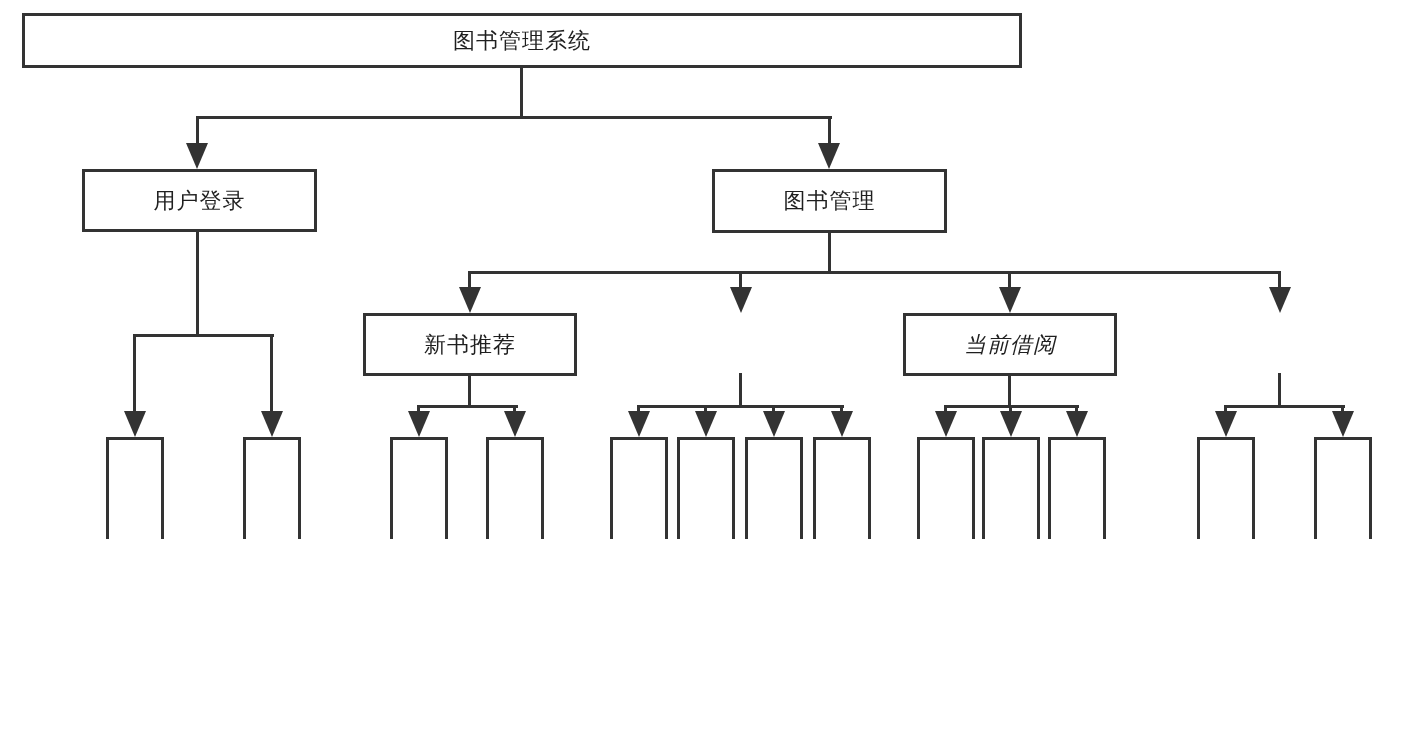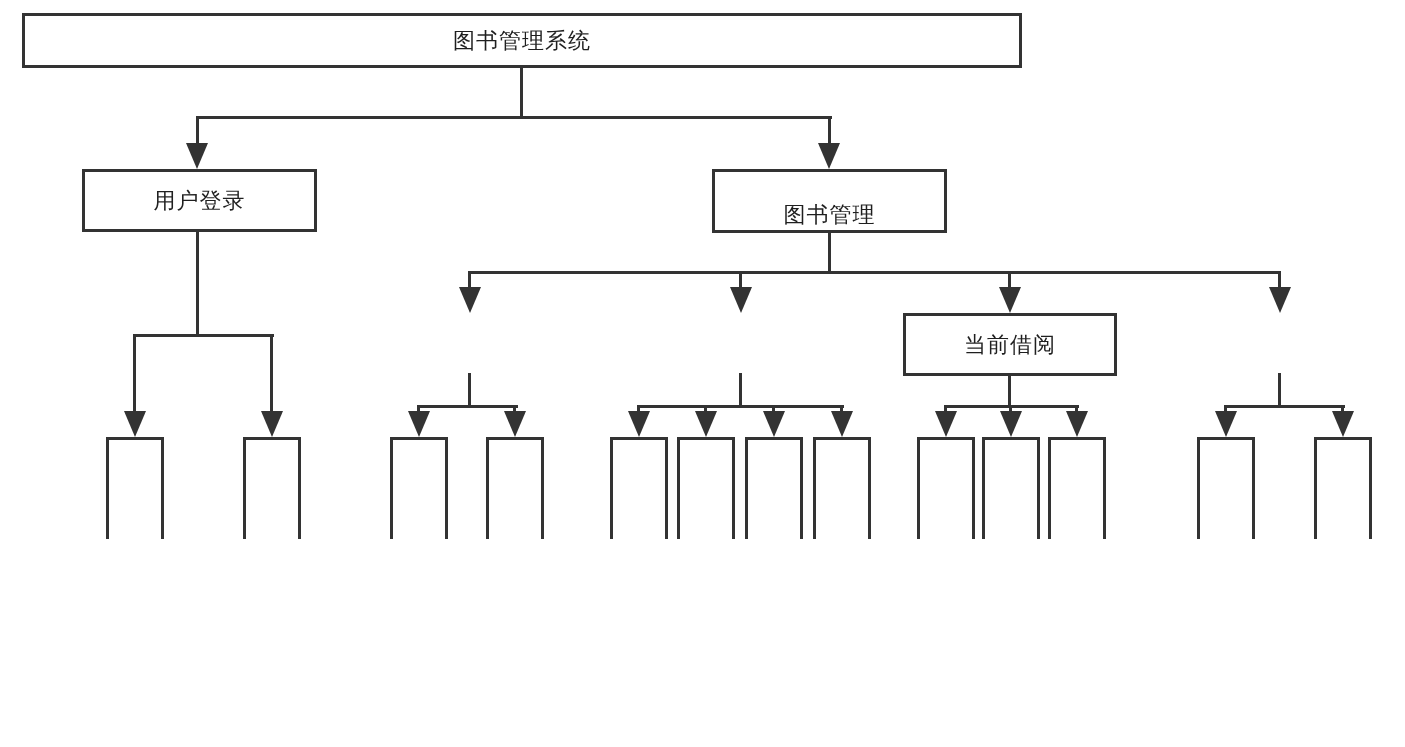--- a/index.html
+++ b/index.html
@@ -92,25 +92,28 @@
   <div class="arr" style="left:1215px;top:411px;"></div>
   <div class="arr" style="left:1332px;top:411px;"></div>
 
   <div class="node hnode" style="left:22px;top:13px;width:1000px;height:55px;">
     <span>图书管理系统</span>
   </div>
 
   <div class="node hnode" style="left:82px;top:169px;width:235px;height:63px;">
     <span>用户登录</span>
   </div>
-  <div class="node hnode" style="left:712px;top:169px;width:235px;height:64px;align-items:flex-end;">
+  <div class="node hnode" style="left:712px;top:169px;width:235px;height:64px;">
     <span>图书管理</span>
   </div>
 
-  <div class="node hnode" style="left:903px;top:313px;width:214px;height:63px;">
+  <div class="node hnode" style="left:363px;top:313px;width:214px;height:63px;">
+    <span>新书推荐</span>
+  </div>
+  <div class="node hnode" style="left:903px;top:313px;width:214px;height:63px;font-style:italic;">
     <span>当前借阅</span>
   </div>
 
   <div class="node vnode" style="left:106px;top:437px;width:58px;height:296px;">
     <span class="vtext">用户登录</span>
   </div>
   <div class="node vnode" style="left:243px;top:437px;width:58px;height:296px;">
     <span class="vtext">注销登录</span>
   </div>
 

